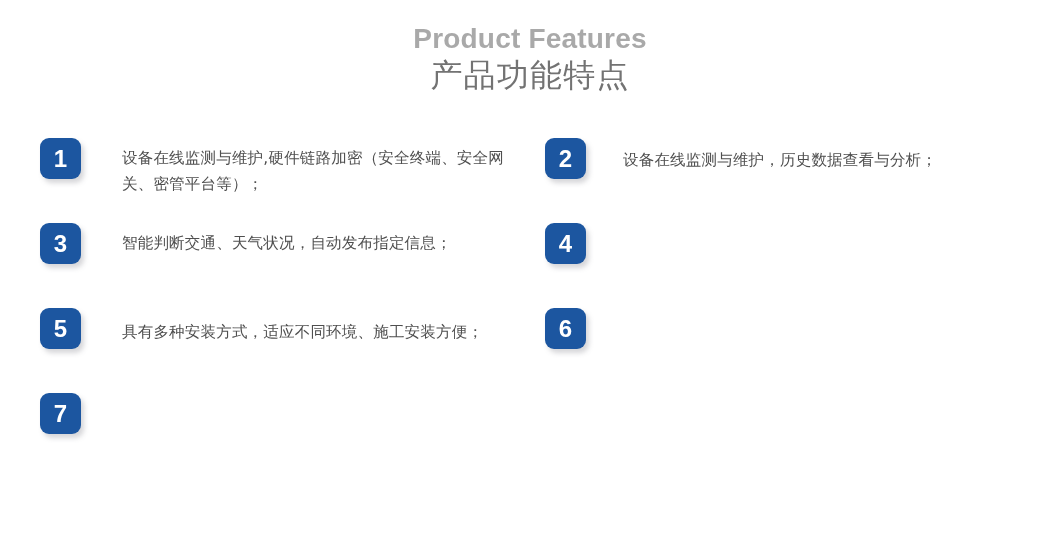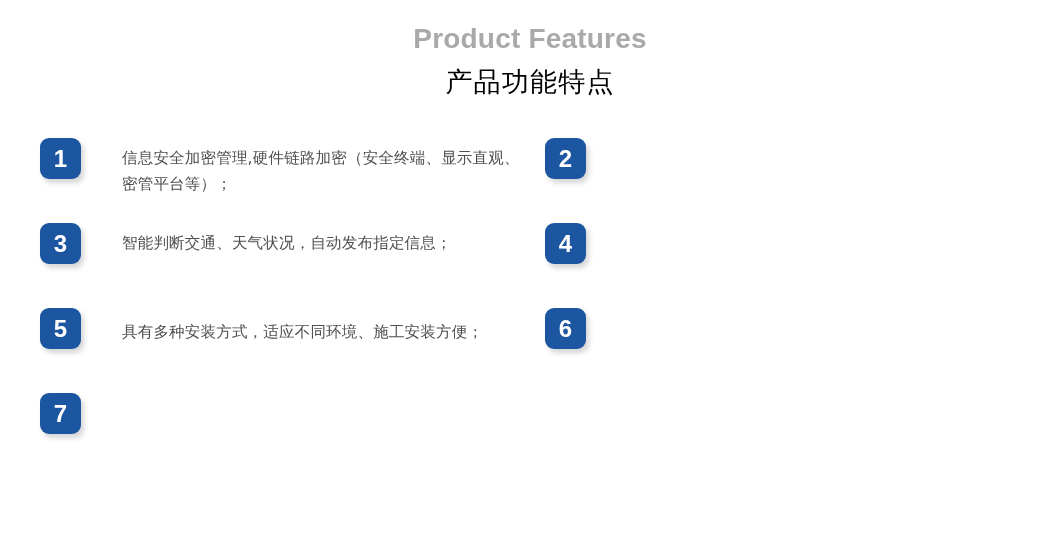--- a/index.html
+++ b/index.html
@@ -31,27 +31,27 @@
   .heading-en {
     font-size: 28px;
     font-weight: bold;
     color: #a9a9a9;
     letter-spacing: 0.2px;
     line-height: 34px;
     white-space: nowrap;
   }
 
   .heading-cn {
-    font-size: 27px;
+    font-size: 32px;
     font-weight: normal;
-    color: #000000;
+    color: #737373;
     line-height: 36px;
     letter-spacing: 1.2px;
     white-space: nowrap;
-    margin-top: 8px;
+    margin-top: 1px;
   }
 
   
   .features {
     position: absolute;
     left: 0;
     top: 130px;
     width: 1060px;
   }
 
@@ -111,25 +111,26 @@
 
   <div class="heading">
     <div class="heading-en">Product Features</div>
     <div class="heading-cn">产品功能特点</div>
   </div>
 
   <div class="features">
 
     <div class="feature col-left row-1">
       <div class="badge">1</div>
-      <div class="feature-text">信息安全加密管理,硬件链路加密（安全终端、显示直观、密管平台等）；</div>
+      <div class="feature-text">设备在线监测与维护,硬件链路加密（安全终端、安全网关、密管平台等）；</div>
     </div>
 
     <div class="feature col-right row-1">
       <div class="badge">2</div>
+      <div class="feature-text">设备在线监测与维护，历史数据查看与分析；</div>
     </div>
 
     <div class="feature col-left row-2">
       <div class="badge">3</div>
       <div class="feature-text">智能判断交通、天气状况，自动发布指定信息；</div>
     </div>
 
     <div class="feature col-right row-2">
       <div class="badge">4</div>
     </div>

